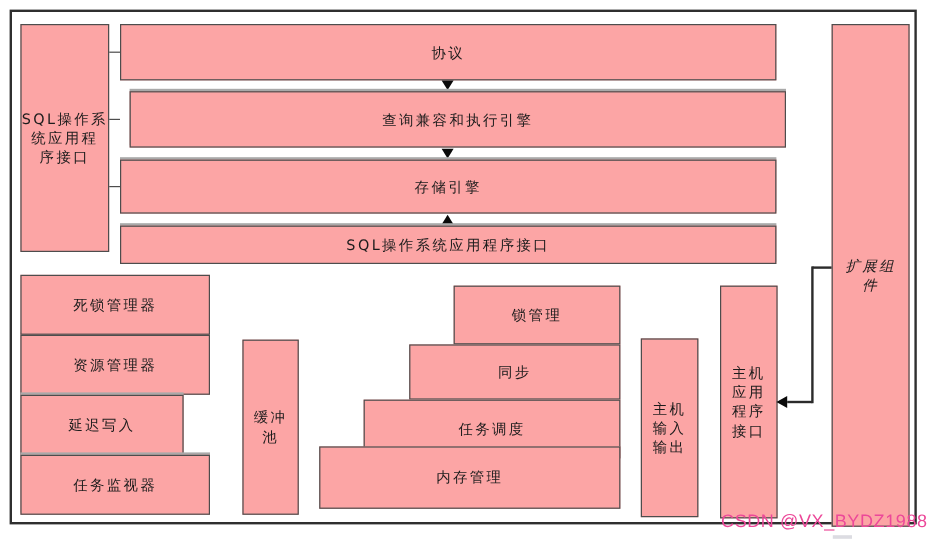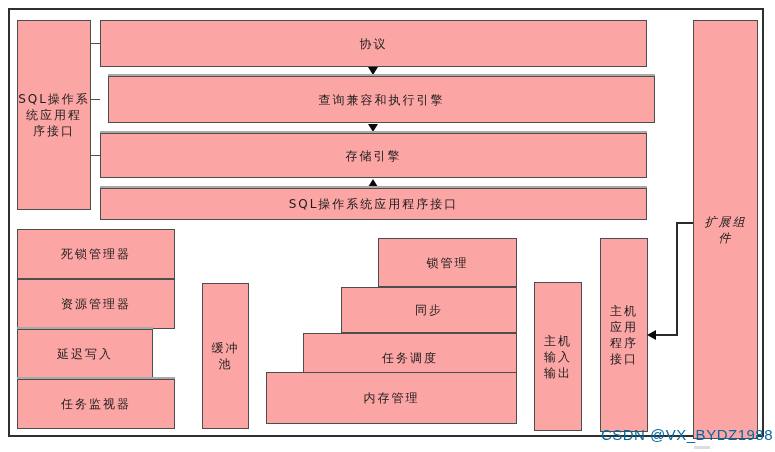--- a/index.html
+++ b/index.html
@@ -124,16 +124,16 @@
       <div>扩展组</div>
       <div>件</div>
     </div>
   </div>
 
   <div class="seg" style="left:677px;top:222px;width:16px;height:2px;"></div>
   <div class="seg" style="left:676px;top:222px;width:2px;height:114px;"></div>
   <div class="seg" style="left:656px;top:334px;width:21px;height:2px;"></div>
   <div class="tri left" style="left:647px;top:330px;"></div>
 
-  <div class="watermark" style="color: #0369a1;">CSDN @VX_BYDZ1988</div>
+  <div class="watermark" style="color: #ec4899;">CSDN @VX_BYDZ1988</div>
   <div class="wm-artifact"></div>
 
 </div>
 
 </body></html>

